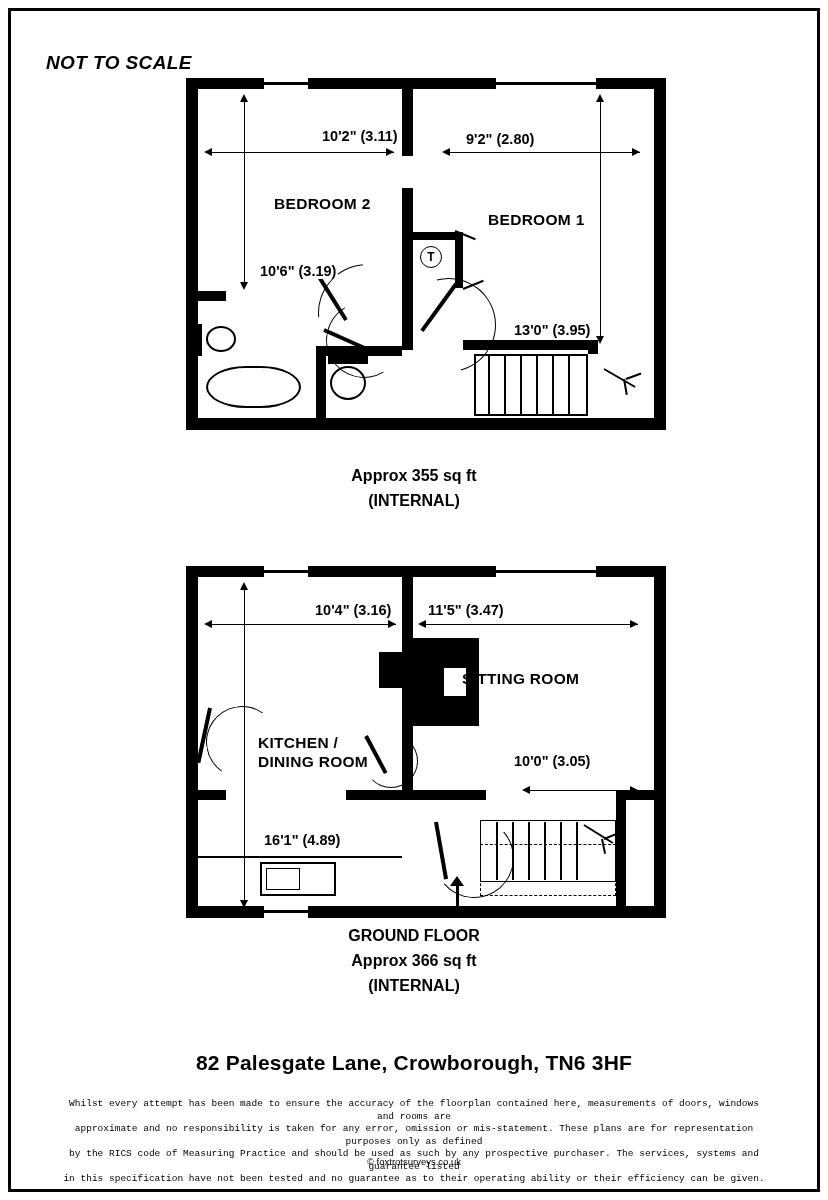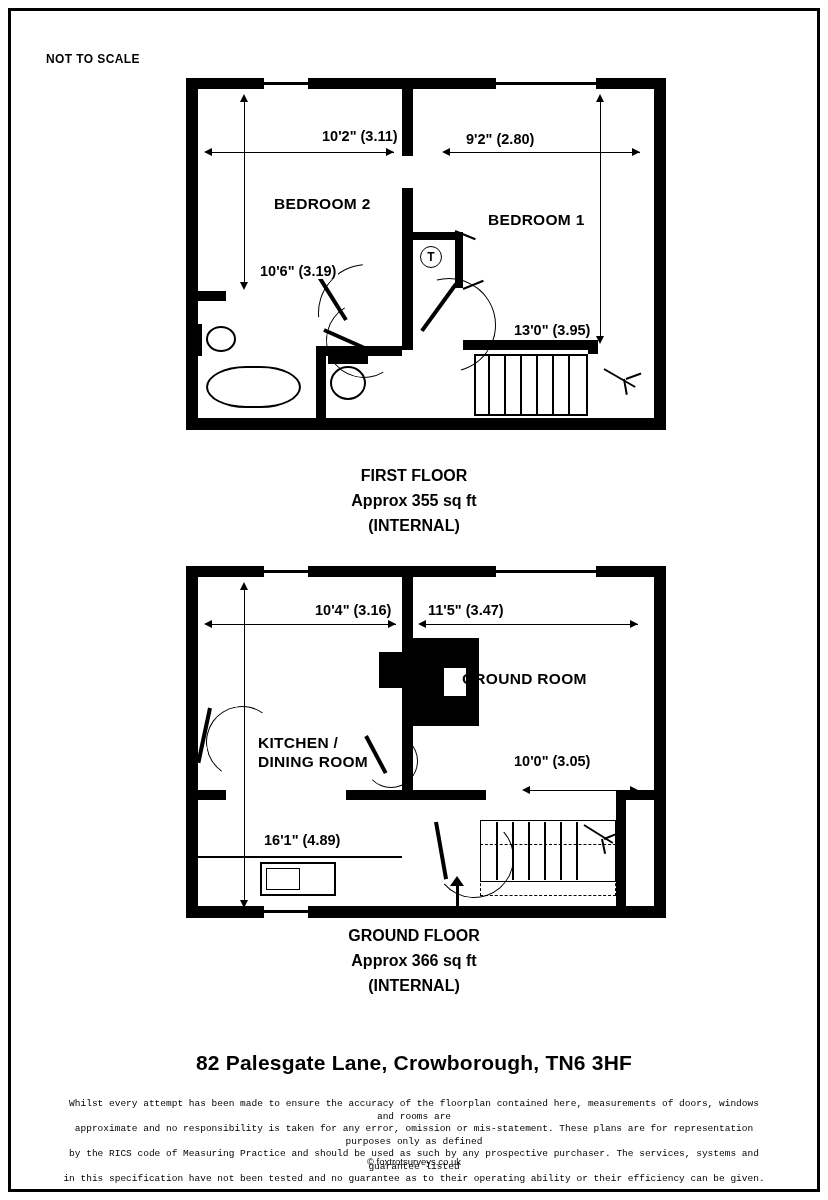--- a/index.html
+++ b/index.html
@@ -26,23 +26,24 @@
     left: 8px; top: 8px;
     width: 812px;
     height: 1184px;
     border: 3px solid #000;
     box-sizing: border-box;
   }
   .not-to-scale {
     position: absolute;
     left: 46px;
     top: 52px;
-    font-size: 12px;
+    font-size: 19px;
     font-weight: bold;
     letter-spacing: 0.4px;
+    font-style: italic;
   }
 
   
   .plan {
     position: absolute;
   }
   .wall {
     position: absolute;
     background: #000;
   }
@@ -310,21 +311,20 @@
     <div class="av-bot" style="left:240px; top:282px;"></div>
     <div class="dim" style="left:258px; top:263px;">10'6" (3.19)</div>
 
     <div class="arrow-line-v" style="left:600px; top:96px; height:246px;"></div>
     <div class="av-top" style="left:596px; top:94px;"></div>
     <div class="av-bot" style="left:596px; top:336px;"></div>
     <div class="dim" style="left:512px; top:322px;">13'0" (3.95)</div>
   </div>
 
   <div class="floor-caption" style="left:0; top:463px;">
-    <div>FIRST FLOOR</div>
     <div>Approx 355 sq ft</div>
     <div>(INTERNAL)</div>
   </div>
 
   <div class="plan" style="left:186px; top:566px; width:480px; height:352px;">
 
     <div class="wall" style="left:0; top:0; width:78px; height:11px;"></div>
     <div class="wall" style="left:122px; top:0; width:188px; height:11px;"></div>
     <div class="wall" style="left:410px; top:0; width:70px; height:11px;"></div>
     <div class="wall" style="left:0; top:0; width:12px; height:352px;"></div>
@@ -398,21 +398,21 @@
     <div class="arrow-line-v" style="left:244px; top:584px; height:322px;"></div>
     <div class="av-top" style="left:240px; top:582px;"></div>
     <div class="av-bot" style="left:240px; top:900px;"></div>
     <div class="dim" style="left:262px; top:832px;">16'1" (4.89)</div>
   </div>
 
   <div class="room-label two-line" style="left:258px; top:733px;">
     <div>KITCHEN /</div>
     <div>DINING ROOM</div>
   </div>
-  <div class="room-label" style="left:462px; top:670px;">GROUND ROOM</div>
+  <div class="room-label" style="left:462px; top:670px;">SITTING ROOM</div>
 
   <div class="floor-caption" style="left:0; top:923px;">
     <div>GROUND FLOOR</div>
     <div>Approx 366 sq ft</div>
     <div>(INTERNAL)</div>
   </div>
 
   <div class="address" style="left:0; top:1051px;">82 Palesgate Lane, Crowborough, TN6 3HF</div>
 
   <div class="disclaimer" style="top:1098px;font-family:Liberation Mono, monospace;">

